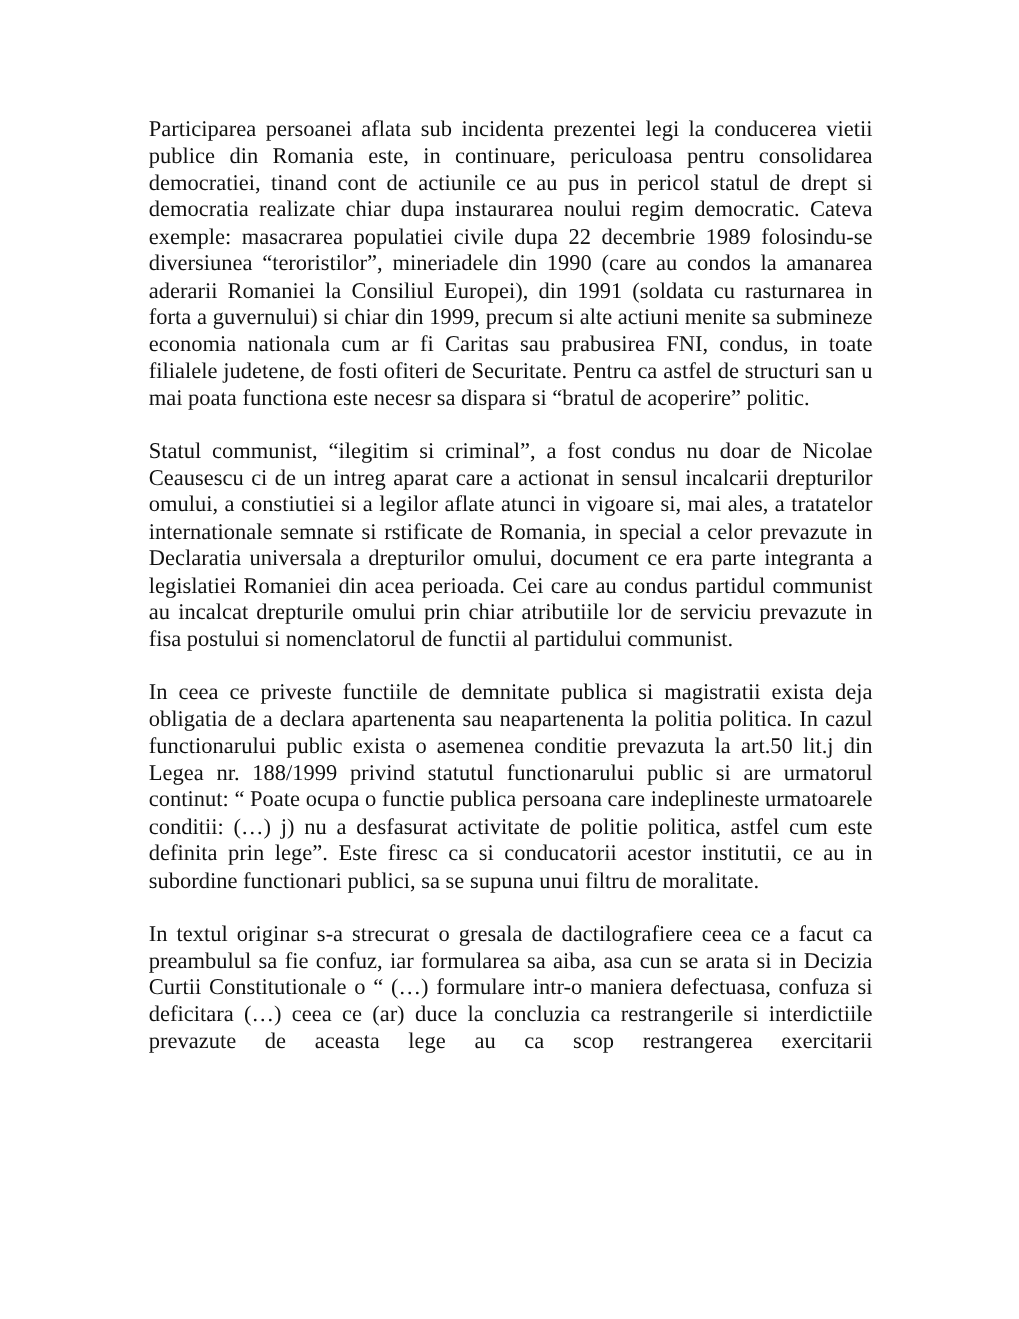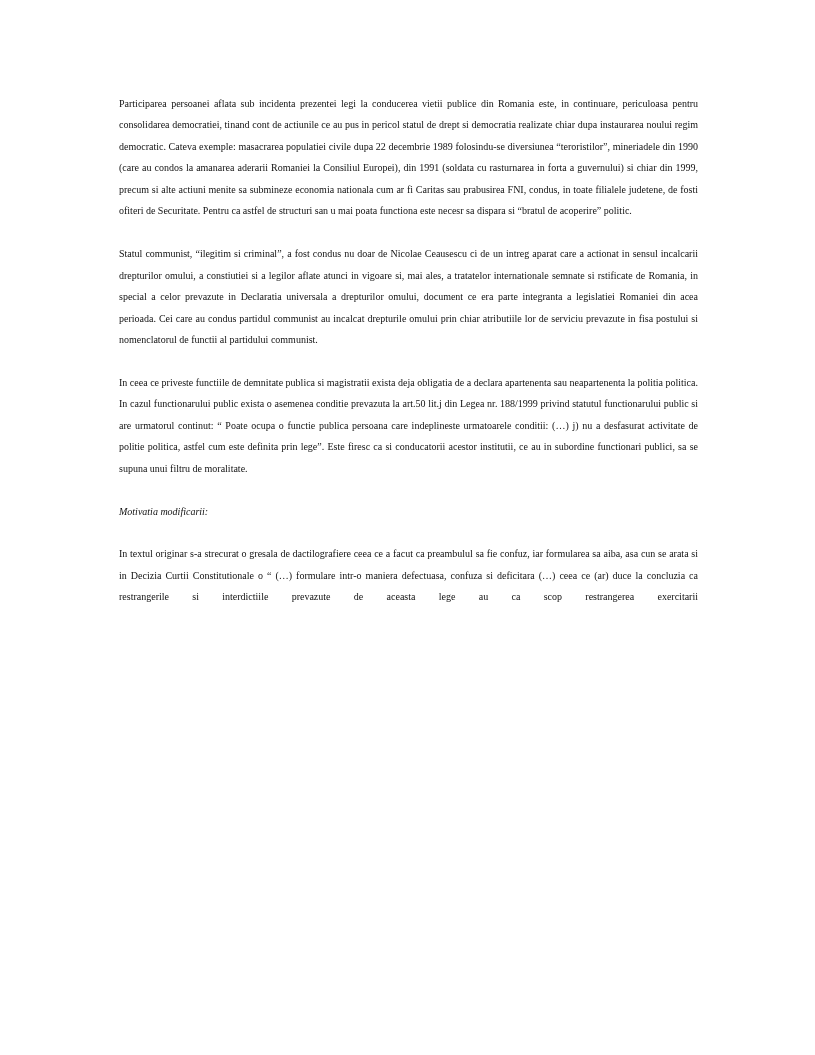--- a/index.html
+++ b/index.html
@@ -12,36 +12,35 @@
       height: 1055px;
       overflow: hidden;
       position: relative;
     }
     .page {
       position: absolute;
       left: 119px;
       top: 93px;
       width: 579px;
       font-family: "Liberation Serif", serif;
-      font-size: 10px;
+      font-size: 18px;
       line-height: 21.45px;
       color: #111111;
     }
     .para {
       margin: 0 0 21.45px 0;
       text-align: justify;
       text-align-last: left;
     }
     .heading-italic {
       font-style: italic;
       margin: 0 0 21.45px 0;
     }
   </style>
 </head>
 <body>
 
 <div class="page">
   <p class="para">Participarea persoanei aflata sub incidenta prezentei legi la conducerea vietii publice din Romania este, in continuare, periculoasa pentru consolidarea democratiei, tinand cont de actiunile ce au pus in pericol statul de drept si democratia realizate chiar dupa instaurarea noului regim democratic. Cateva exemple: masacrarea populatiei civile dupa 22 decembrie 1989 folosindu-se diversiunea “teroristilor”, mineriadele din 1990 (care au condos la amanarea aderarii Romaniei la Consiliul Europei), din 1991 (soldata cu rasturnarea in forta a guvernului) si chiar din 1999, precum si alte actiuni menite sa submineze economia nationala cum ar fi Caritas sau prabusirea FNI, condus, in toate filialele judetene, de fosti ofiteri de Securitate. Pentru ca astfel de structuri san u mai poata functiona este necesr sa dispara si “bratul de acoperire” politic.</p>
   <p class="para">Statul communist, “ilegitim si criminal”, a fost condus nu doar de Nicolae Ceausescu ci de un intreg aparat care a actionat in sensul incalcarii drepturilor omului, a constiutiei si a legilor aflate atunci in vigoare si, mai ales, a tratatelor internationale semnate si rstificate de Romania, in special a celor prevazute in Declaratia universala a drepturilor omului, document ce era parte integranta a legislatiei Romaniei din acea perioada. Cei care au condus partidul communist au incalcat drepturile omului prin chiar atributiile lor de serviciu prevazute in fisa postului si nomenclatorul de functii al partidului communist.</p>
   <p class="para">In ceea ce priveste functiile de demnitate publica si magistratii exista deja obligatia de a declara apartenenta sau neapartenenta la politia politica. In cazul functionarului public exista o asemenea conditie prevazuta la art.50 lit.j din Legea nr. 188/1999 privind statutul functionarului public si are urmatorul continut: “ Poate ocupa o functie publica persoana care indeplineste urmatoarele conditii: (…) j) nu a desfasurat activitate de politie politica, astfel cum este definita prin lege”. Este firesc ca si conducatorii acestor institutii, ce au in subordine functionari publici, sa se supuna unui filtru de moralitate.</p>
-  <p class="heading-italic">Motivatia modificarii:</p>
   <p class="para" style="text-align-last: justify;">In textul originar s-a strecurat o gresala de dactilografiere ceea ce a facut ca preambulul sa fie confuz, iar formularea sa aiba, asa cun se arata si in Decizia Curtii Constitutionale o “ (…) formulare intr-o maniera defectuasa, confuza si deficitara (…) ceea ce (ar) duce la concluzia ca restrangerile si interdictiile prevazute de aceasta lege au ca scop restrangerea exercitarii</p>
 </div>
 
 </body></html>

